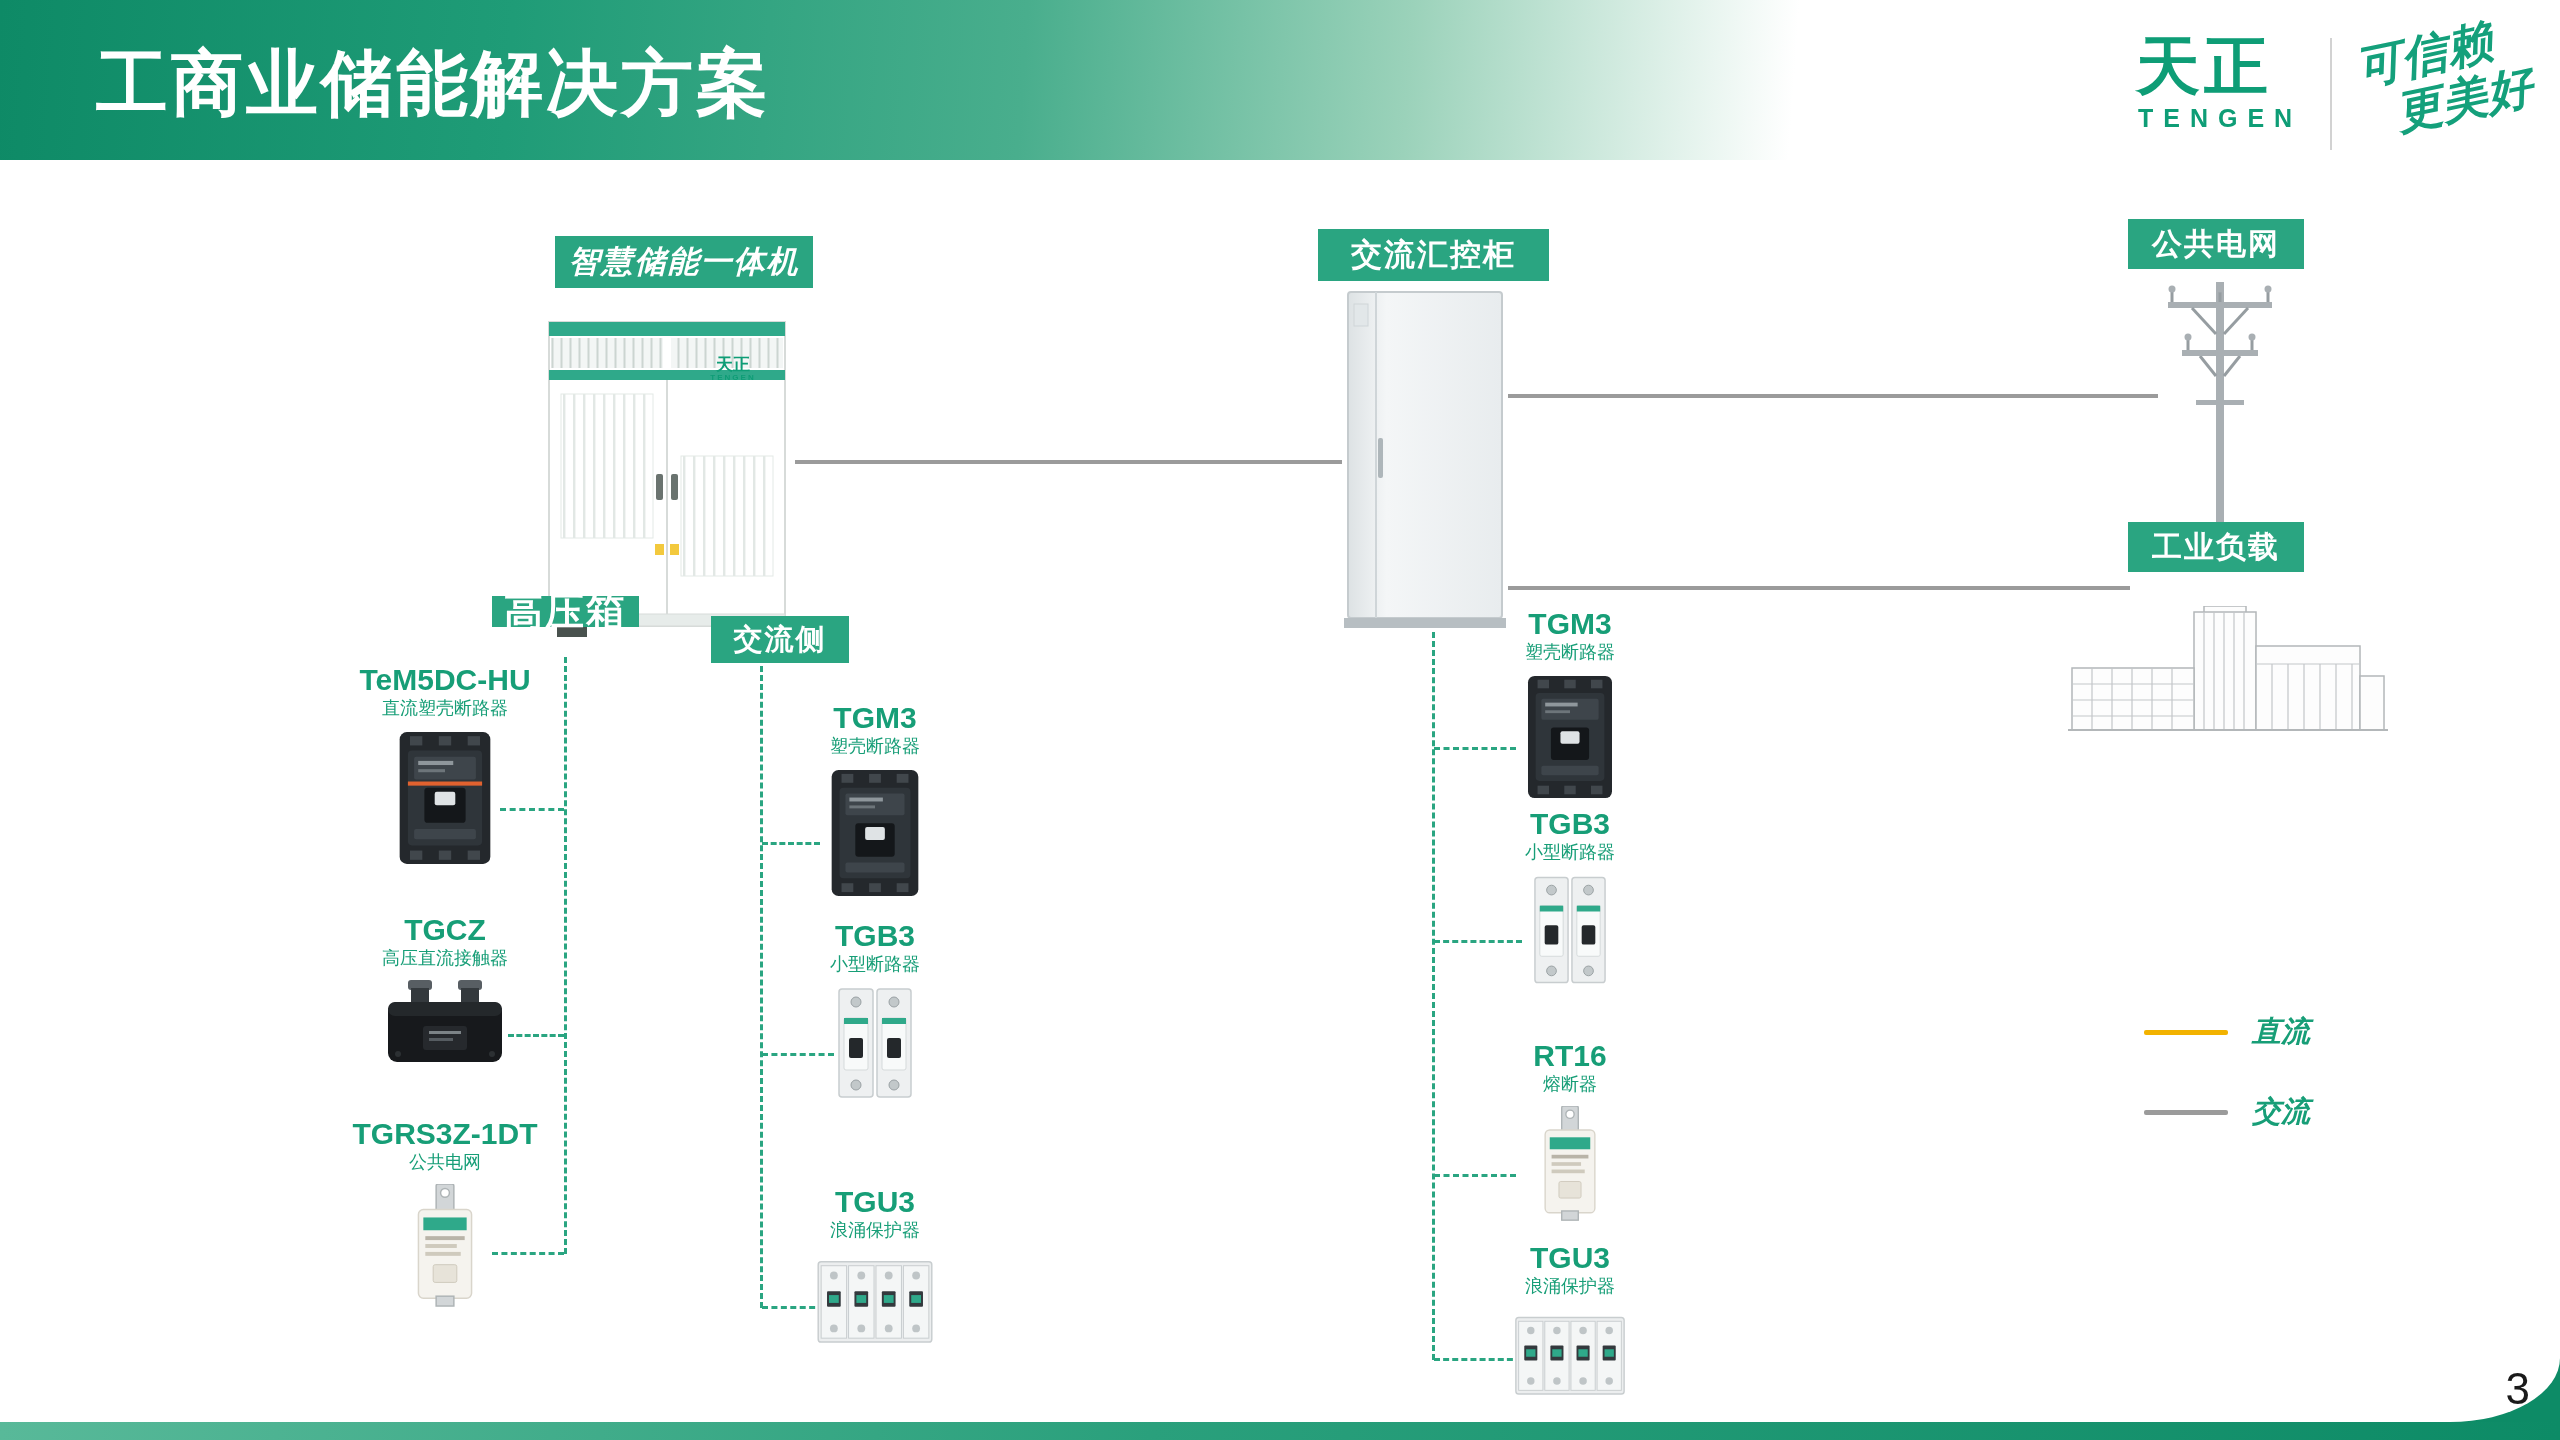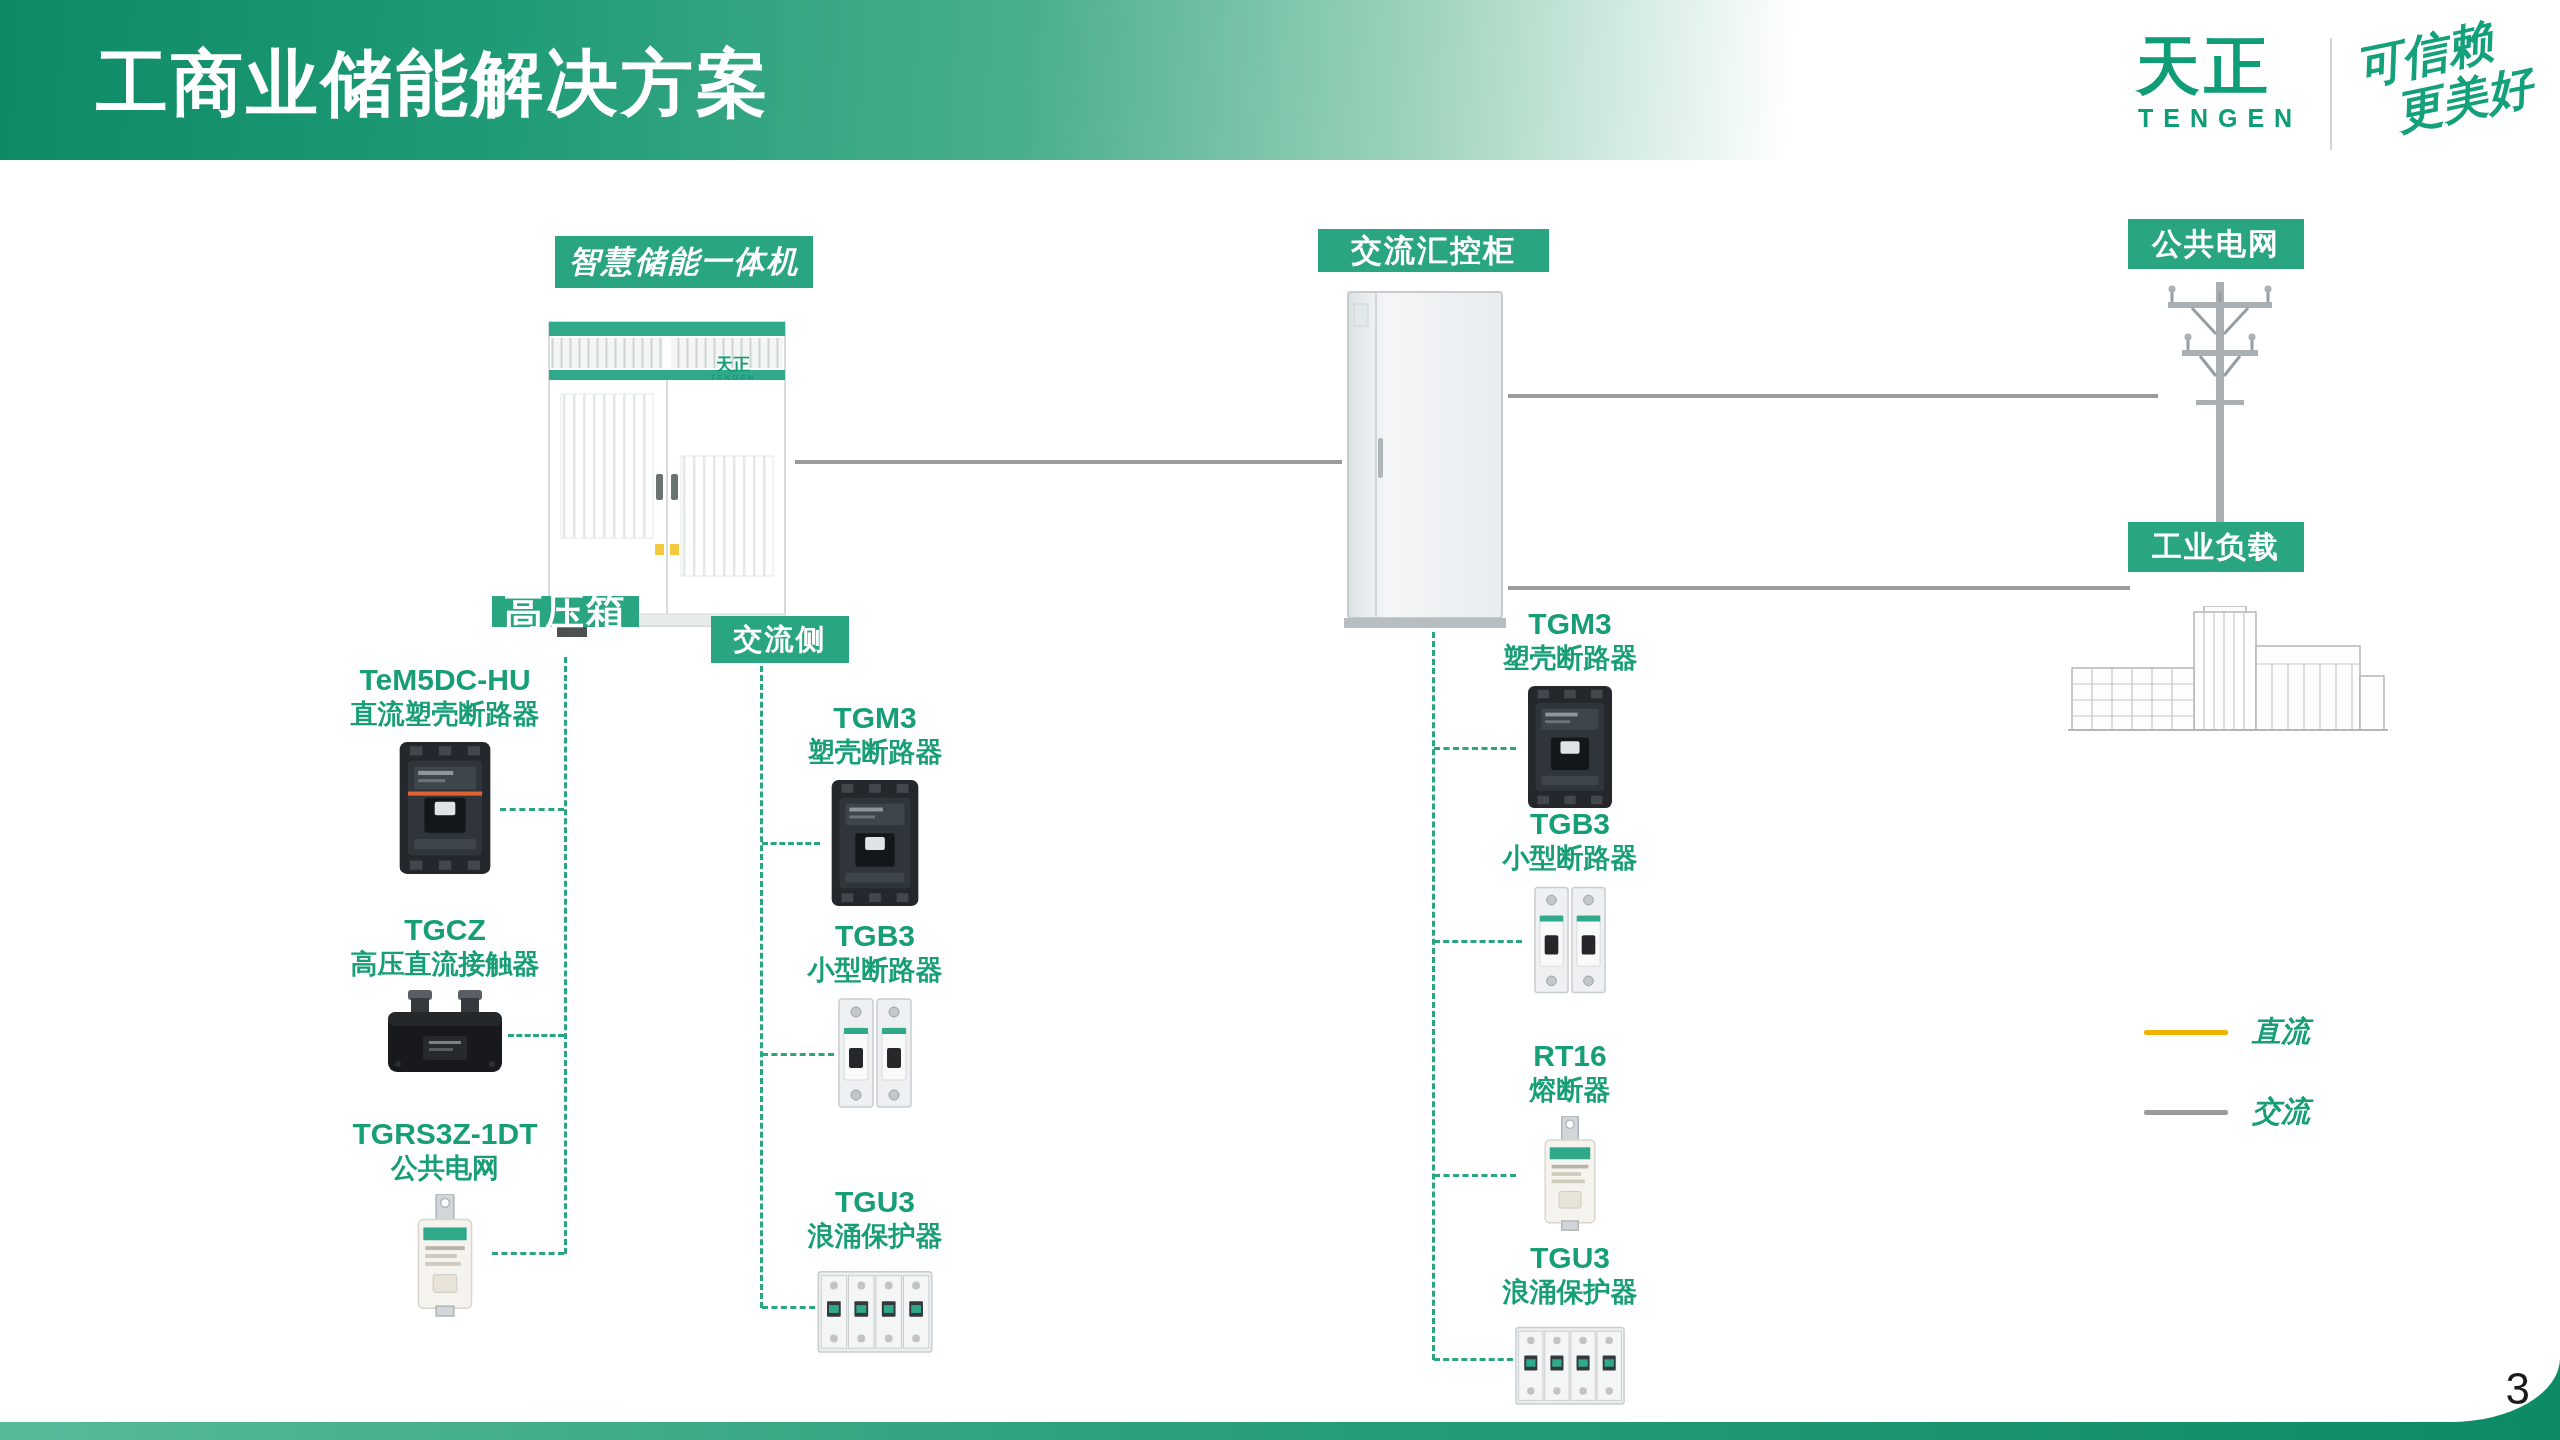--- a/index.html
+++ b/index.html
@@ -28,21 +28,21 @@
     background:#2AA581; color:#ffffff; font-weight:700; letter-spacing:2px; z-index:6; }
 
   
   .hgray { position:absolute; height:4px; background:#9b9b9b; z-index:1; }
   .hdash { position:absolute; height:0; border-top:3px dashed #2AA581; z-index:1; }
   .vdash { position:absolute; width:0; border-left:3px dashed #2AA581; z-index:1; }
 
   
   .product { position:absolute; text-align:center; z-index:5; }
   .model { font-weight:700; color:#179E77; font-size:30px; line-height:1.2; }
-  .pname { font-weight:700; color:#179E77; font-size:27px; line-height:1.2; }
+  .pname { font-weight:400; color:#179E77; font-size:18px; line-height:1.2; }
   .pimg  { margin-top:10px; display:flex; justify-content:center; }
 
   .node-img { position:absolute; z-index:4; }
 
   .cab-brand { position:absolute; left:688px; top:356px; width:90px; text-align:center; z-index:7; }
   .cab-brand .cb1 { font-size:17px; font-weight:800; color:#0E9D76; line-height:1; }
   .cab-brand .cb2 { font-size:8px; font-weight:700; color:#0E9D76; letter-spacing:2px; }
 
   
   .legend { position:absolute; left:2144px; top:1014px; z-index:5; }
@@ -285,21 +285,21 @@
 
   <div class="vdash" style="left:1432px; top:632px; height:728px;"></div>
   <div class="hdash" style="left:1434px; top:747px; width:82px;"></div>
   <div class="hdash" style="left:1434px; top:940px; width:88px;"></div>
   <div class="hdash" style="left:1434px; top:1174px; width:82px;"></div>
   <div class="hdash" style="left:1434px; top:1358px; width:88px;"></div>
 
   <div class="badge" style="left:555px; top:236px; width:258px; height:52px; font-size:31px;font-style:italic;">智慧储能一体机</div>
   <div class="badge" style="left:492px; top:596px; width:147px; height:31px; font-size:39px;">高压箱</div>
   <div class="badge" style="left:711px; top:616px; width:138px; height:47px; font-size:29px;">交流侧</div>
-  <div class="badge" style="left:1318px; top:229px; width:231px; height:43px; font-size:31px;">交流汇控柜</div>
+  <div class="badge" style="left:1318px; top:229px; width:231px; height:52px; font-size:31px;">交流汇控柜</div>
   <div class="badge" style="left:2128px; top:219px; width:176px; height:50px; font-size:30px;">公共电网</div>
   <div class="badge" style="left:2128px; top:522px; width:176px; height:50px; font-size:30px;">工业负载</div>
 
   <svg class="node-img" style="left:539px; top:306px;" width="256" height="338">
       <use href="#sym-storage"></use>
     </svg>
   <div class="cab-brand">
     <div class="cb1">天正</div>
     <div class="cb2">TENGEN</div>
   </div>

